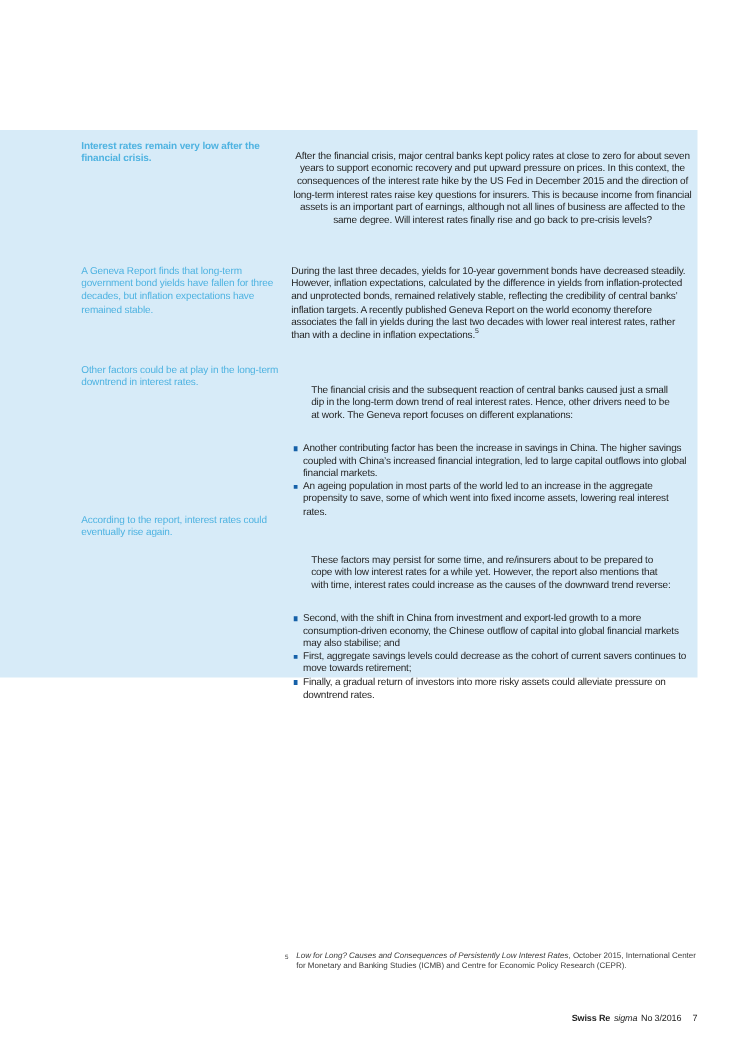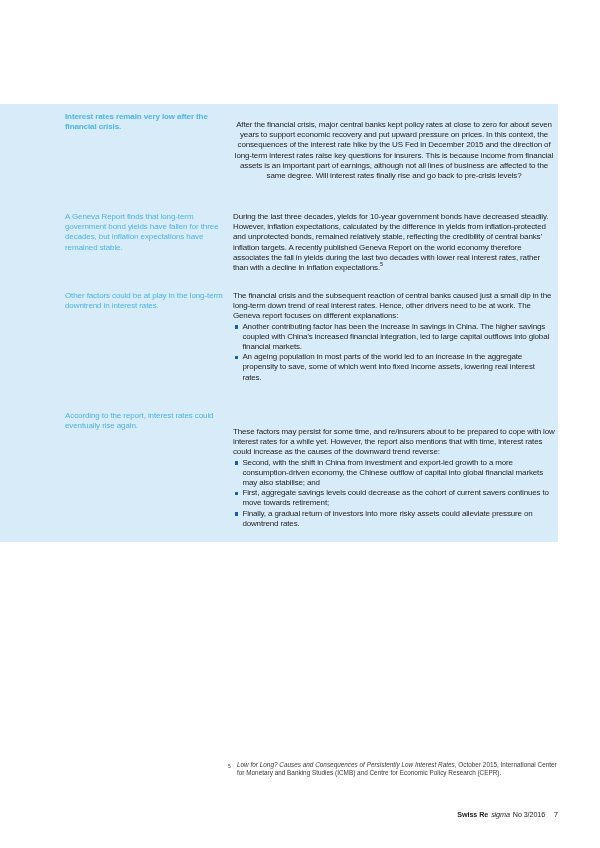--- a/index.html
+++ b/index.html
@@ -55,21 +55,21 @@
     margin: 0;
     font-size: 8px;
     line-height: 10.2px;
     letter-spacing: -0.15px;
     color: #262626;
   }
   .para-1 { top: 120px; text-align: center; }
   .para-2 { top: 212px; }
   .para-3 { top: 291px; }
   .para-4 { top: 427px; }
-  .para p { margin: 0; }
+  .para p { margin: 16px; }
   .fn-ref {
     font-size: 5.5px;
     vertical-align: super;
     line-height: 0;
   }
   .bullet-item {
     display: flex;
     align-items: flex-start;
   }
   .bullet-sq {

